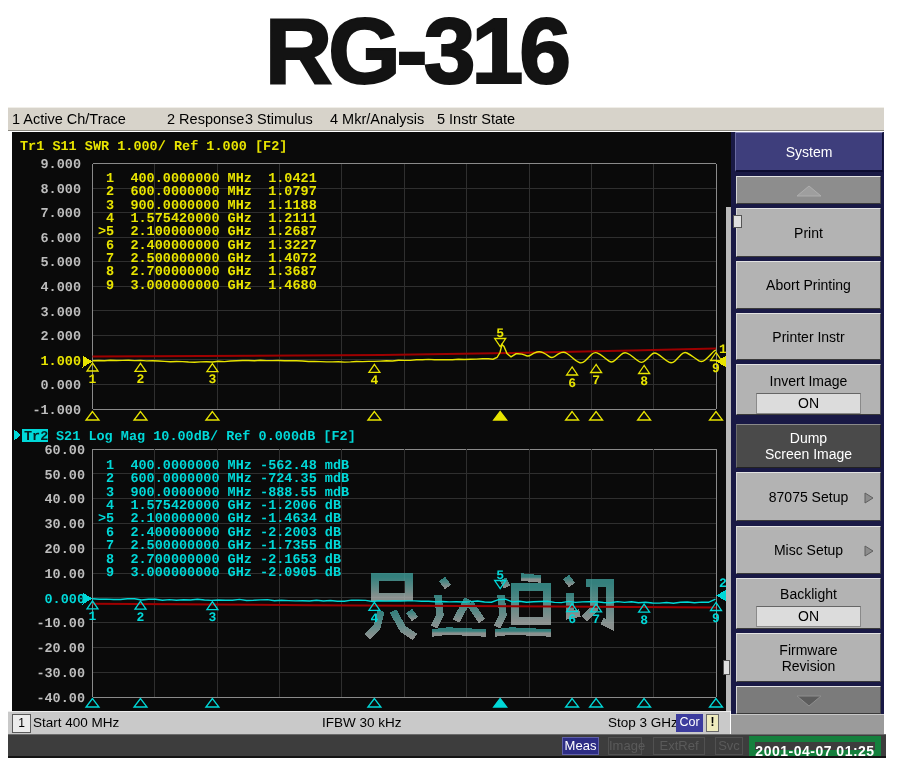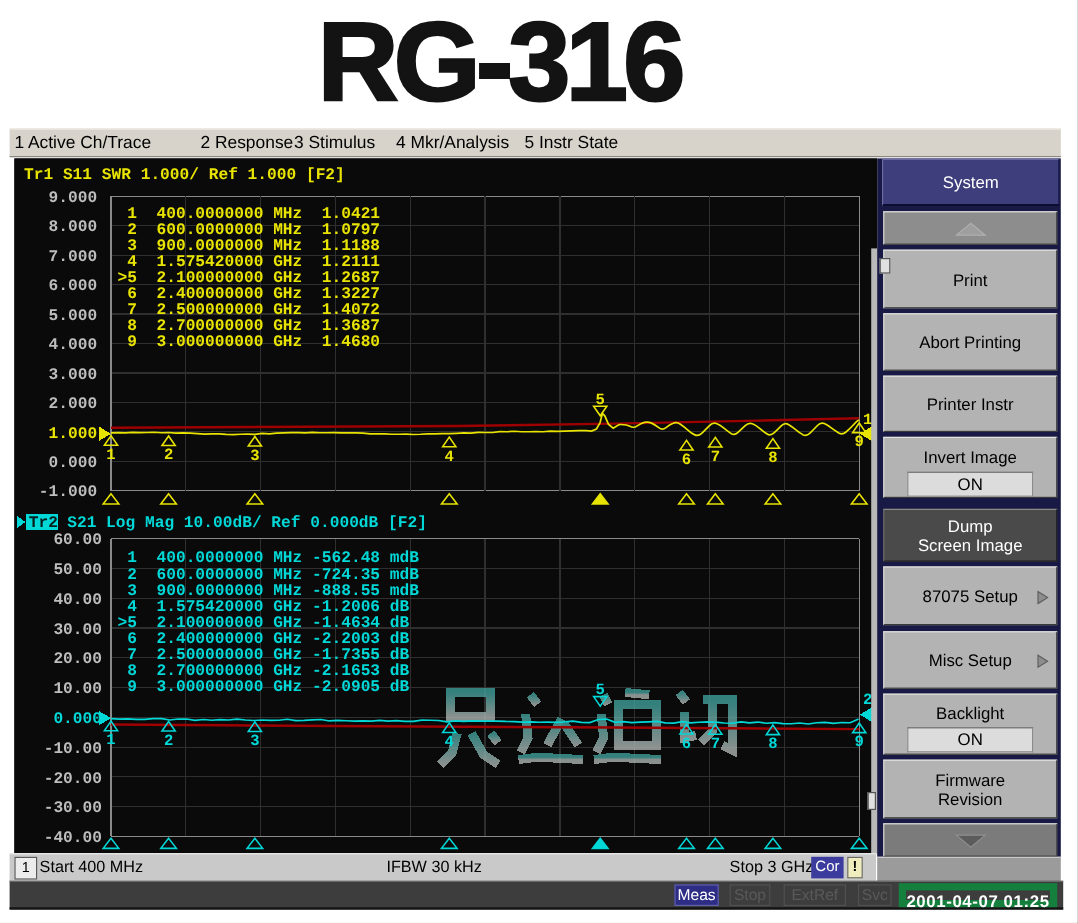--- a/index.html
+++ b/index.html
@@ -267,17 +267,17 @@
     <div class="abs" style="left:4px;top:2px;width:17px;height:17px;background:#ececec;border:1px solid #5a5a5a;font-size:12px;text-align:center;line-height:16px;color:#000;">1</div>
     <div class="abs" style="left:25px;top:3px;font-size:13.5px;color:#000;">Start 400 MHz</div>
     <div class="abs" style="left:314px;top:3px;font-size:13.5px;color:#000;">IFBW 30 kHz</div>
     <div class="abs" style="left:600px;top:3px;font-size:13.5px;color:#000;">Stop 3 GHz</div>
     <div class="abs" style="left:668px;top:2px;width:27px;height:18px;background:#3c3c9e;color:#fff;font-size:12.5px;text-align:center;line-height:17px;">Cor</div>
     <div class="abs" style="left:698px;top:2px;width:13px;height:18px;background:#efecbe;border:1px solid #6a6a6a;color:#000;font-size:12px;font-weight:bold;text-align:center;line-height:15px;box-sizing:border-box;">!</div>
   </div>
 
   <div class="abs" style="left:8px;top:734px;width:878px;height:24px;background:#3d3d3d;border-top:1px solid #6a6a6a;border-bottom:2px solid #141414;box-sizing:border-box;">
     <div class="abs" style="left:554px;top:2px;width:37px;height:18px;background:#2d2d85;border:1px solid #5f5fa8;color:#ffffff;font-size:13px;text-align:center;line-height:16px;box-sizing:border-box;">Meas</div>
-    <div class="abs" style="left:600px;top:2px;width:34px;height:18px;border:1px solid #515151;color:#5a5a5a;font-size:13px;text-align:center;line-height:16px;box-sizing:border-box;">Stop</div>
+    <div class="abs" style="left:600px;top:2px;width:34px;height:18px;border:1px solid #515151;color:#5a5a5a;font-size:13px;text-align:center;line-height:16px;box-sizing:border-box;">Image</div>
     <div class="abs" style="left:645px;top:2px;width:52px;height:18px;border:1px solid #515151;color:#5a5a5a;font-size:13px;text-align:center;line-height:16px;box-sizing:border-box;">ExtRef</div>
     <div class="abs" style="left:707px;top:2px;width:28px;height:18px;border:1px solid #515151;color:#5a5a5a;font-size:13px;text-align:center;line-height:16px;box-sizing:border-box;">Svc</div>
     <div class="abs" style="left:741px;top:1px;width:132px;height:20px;border:6px solid #15803d;color:#fff;font-size:14px;font-weight:bold;text-align:center;line-height:19px;letter-spacing:0.5px;box-sizing:border-box;white-space:nowrap;">2001-04-07 01:25</div>
   </div>
 
 </body></html>

